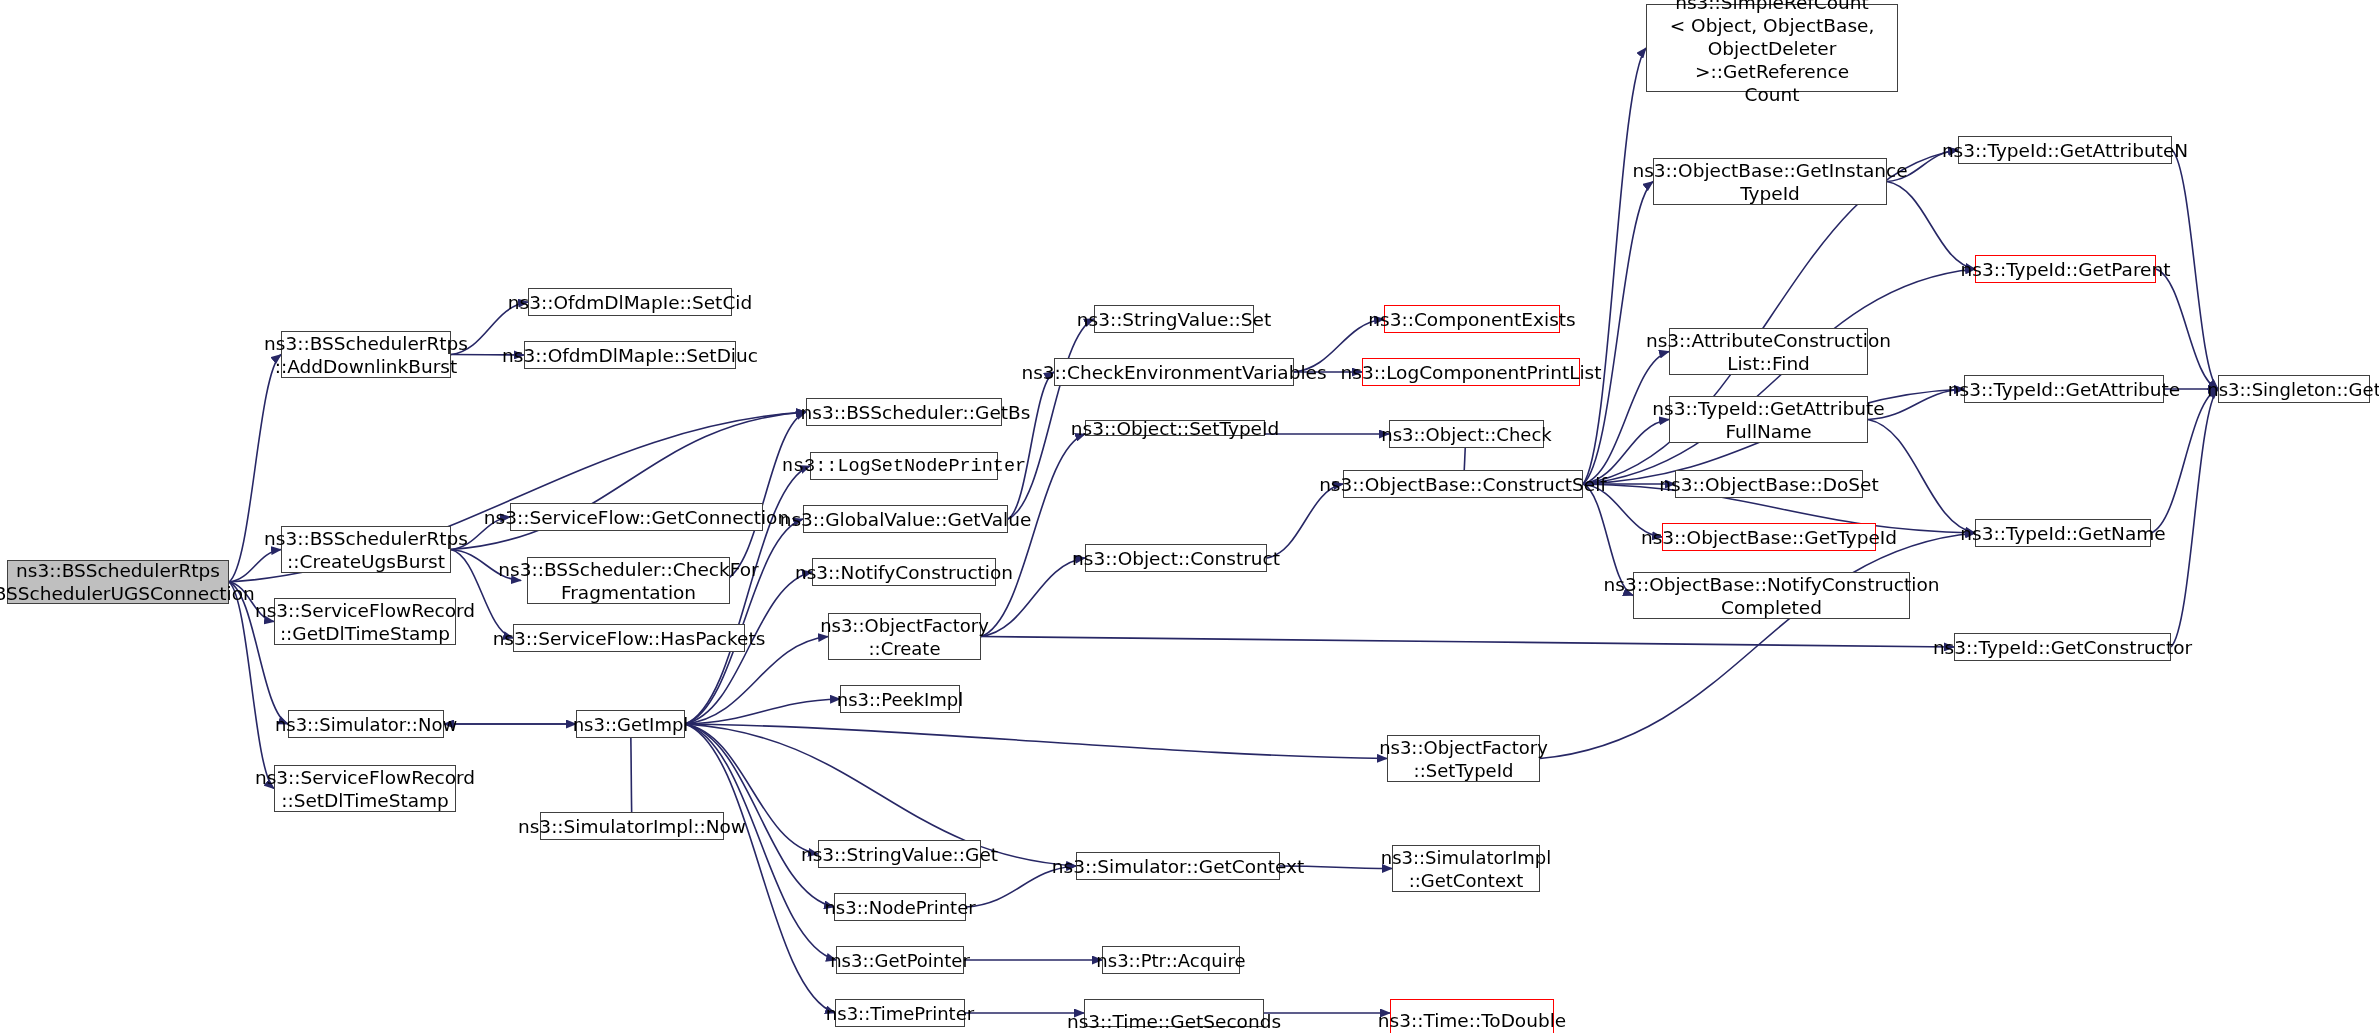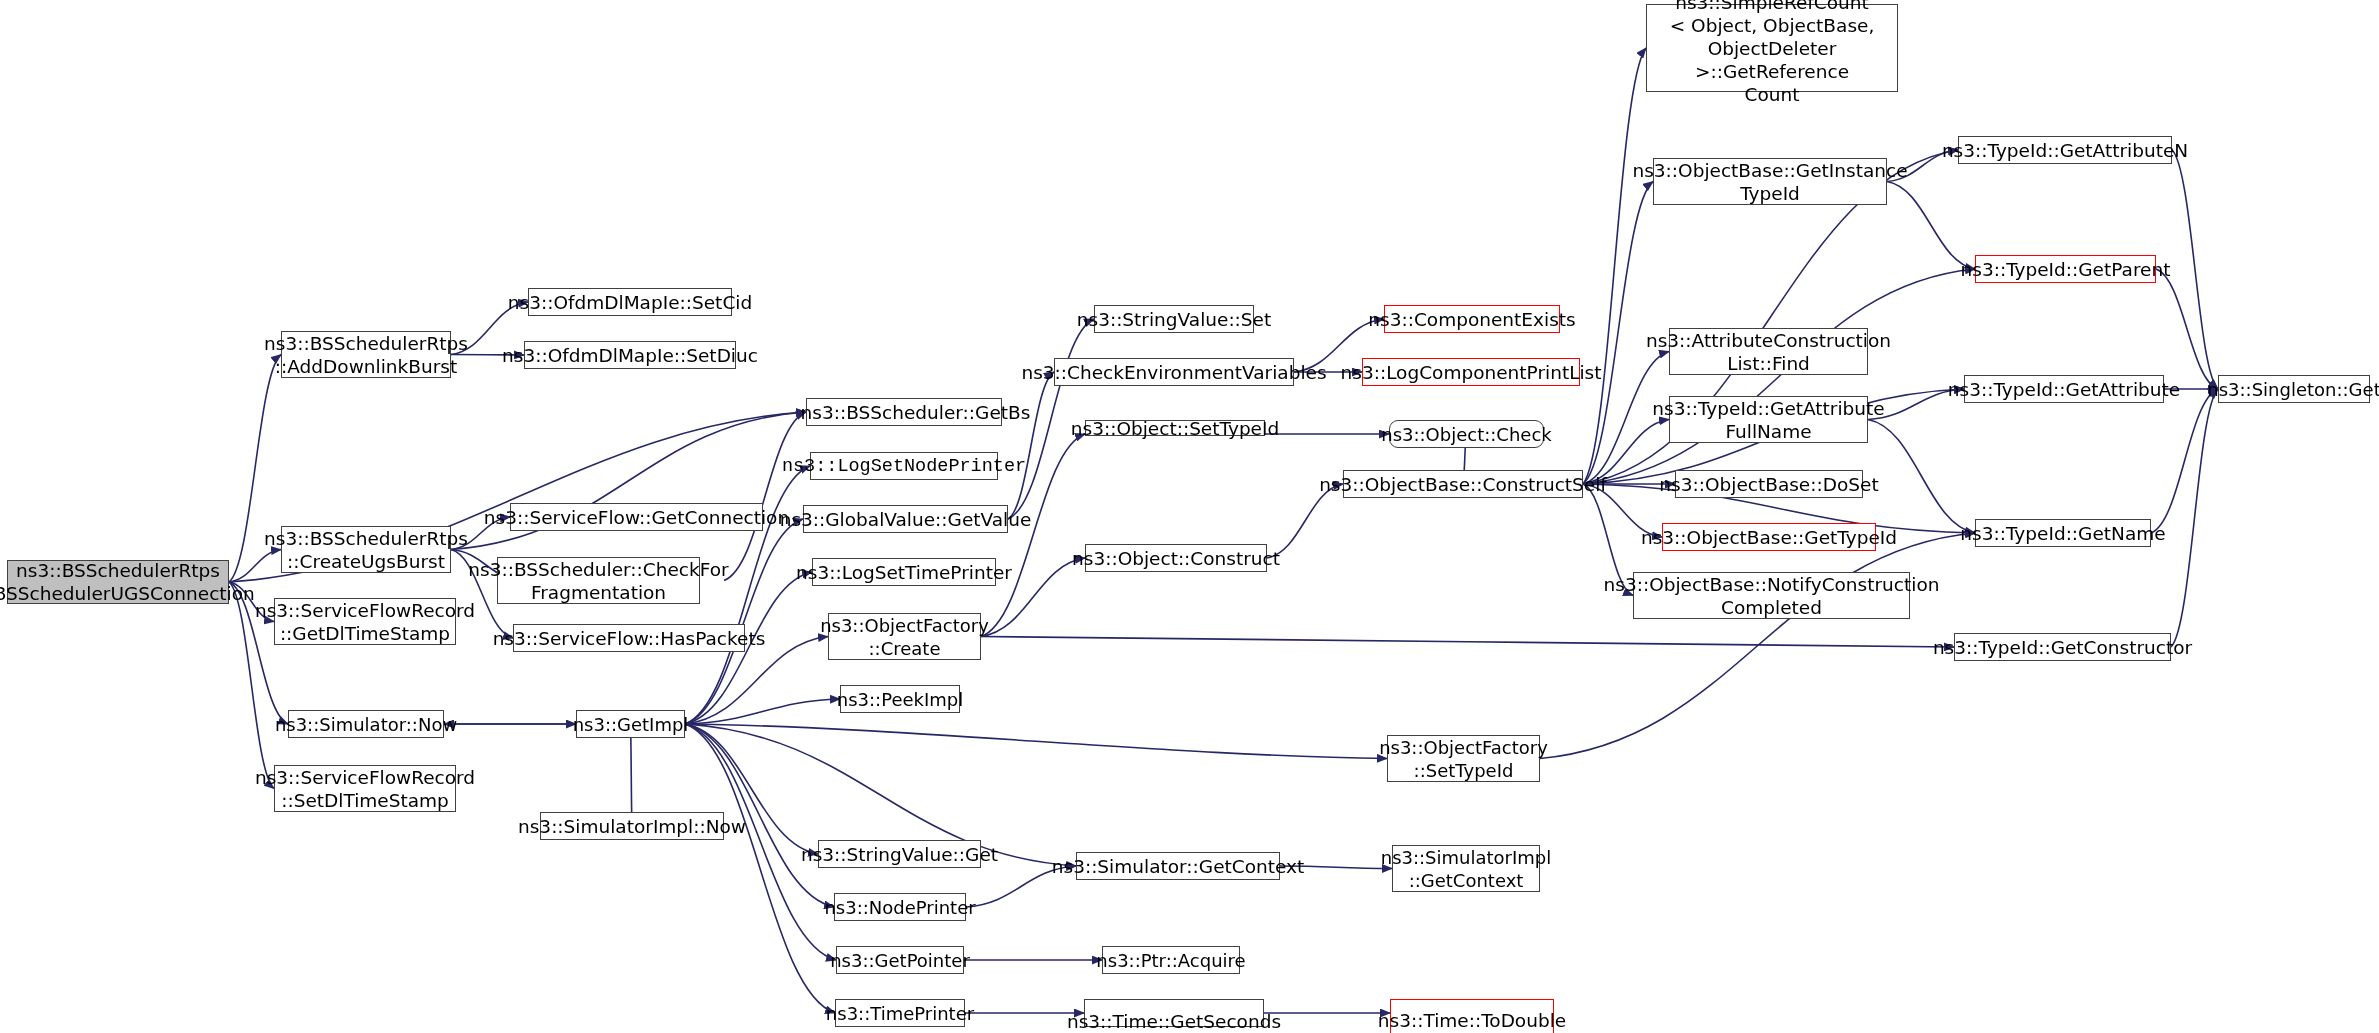--- a/index.html
+++ b/index.html
@@ -118,21 +118,21 @@
       <div class="node-box" style="left: 524px; top: 341px; width: 212px; height: 28px;">
         <div class="node-label" style="left: 0px; top: 0px; position: relative; width: 100%; height: 100%;">ns3::OfdmDlMapIe::SetDiuc</div>
       </div>
       <div class="node-box" style="left: 281px; top: 526px; width: 170px; height: 47px;">
         <div class="node-label" style="left: 0px; top: 0px; position: relative; width: 100%; height: 100%;">ns3::BSSchedulerRtps
 ::CreateUgsBurst</div>
       </div>
       <div class="node-box" style="left: 510px; top: 503px; width: 253px; height: 28px;">
         <div class="node-label" style="left: 0px; top: 0px; position: relative; width: 100%; height: 100%;">ns3::ServiceFlow::GetConnection</div>
       </div>
-      <div class="node-box" style="left: 497px; top: 557px; width: 203px; height: 47px;">
+      <div class="node-box" style="left: 527px; top: 557px; width: 203px; height: 47px;">
         <div class="node-label" style="left: 0px; top: 0px; position: relative; width: 100%; height: 100%;">ns3::BSScheduler::CheckFor
 Fragmentation</div>
       </div>
       <div class="node-box" style="left: 513px; top: 624px; width: 232px; height: 28px;">
         <div class="node-label" style="left: 0px; top: 0px; position: relative; width: 100%; height: 100%;">ns3::ServiceFlow::HasPackets</div>
       </div>
       <div class="node-box" style="left: 274px; top: 598px; width: 182px; height: 47px;">
         <div class="node-label" style="left: 0px; top: 0px; position: relative; width: 100%; height: 100%;">ns3::ServiceFlowRecord
 ::GetDlTimeStamp</div>
       </div>
@@ -152,21 +152,21 @@
       <div class="node-box" style="left: 806px; top: 398px; width: 196px; height: 28px; padding-left: 23px;">
         <div class="node-label" style="left: 0px; top: 0px; position: relative; width: 100%; height: 100%;">ns3::BSScheduler::GetBs</div>
       </div>
       <div class="node-box" style="left: 810px; top: 452px; width: 188px; height: 28px;">
         <div class="node-label" style="left: 0px; top: 0px; position: relative; width: 100%; height: 100%; font-family: Liberation Mono, monospace;">ns3::LogSetNodePrinter</div>
       </div>
       <div class="node-box" style="left: 803px; top: 505px; width: 205px; height: 28px;">
         <div class="node-label" style="left: 0px; top: 0px; position: relative; width: 100%; height: 100%;">ns3::GlobalValue::GetValue</div>
       </div>
       <div class="node-box" style="left: 812px; top: 558px; width: 184px; height: 28px;">
-        <div class="node-label" style="left: 0px; top: 0px; position: relative; width: 100%; height: 100%;">ns3::LogSetTimePrinter</div>
+        <div class="node-label" style="left: 0px; top: 0px; position: relative; width: 100%; height: 100%;">ns3::NotifyConstruction</div>
       </div>
       <div class="node-box" style="left: 828px; top: 613px; width: 153px; height: 47px;">
         <div class="node-label" style="left: 0px; top: 0px; position: relative; width: 100%; height: 100%; font-size: 18px;">ns3::ObjectFactory
 ::Create</div>
       </div>
       <div class="node-box" style="left: 840px; top: 685px; width: 120px; height: 28px;">
         <div class="node-label" style="left: 0px; top: 0px; position: relative; width: 100%; height: 100%; font-size: 18px;">ns3::PeekImpl</div>
       </div>
       <div class="node-box" style="left: 818px; top: 840px; width: 163px; height: 28px;">
         <div class="node-label" style="left: 0px; top: 0px; position: relative; width: 100%; height: 100%;">ns3::StringValue::Get</div>
@@ -188,21 +188,21 @@
       </div>
       <div class="node-box red" style="left: 1384px; top: 305px; width: 176px; height: 28px;">
         <div class="node-label" style="left: 0px; top: 0px; position: relative; width: 100%; height: 100%;">ns3::ComponentExists</div>
       </div>
       <div class="node-box red" style="left: 1362px; top: 358px; width: 218px; height: 28px;">
         <div class="node-label" style="left: 0px; top: 0px; position: relative; width: 100%; height: 100%;">ns3::LogComponentPrintList</div>
       </div>
       <div class="node-box" style="left: 1085px; top: 420px; width: 180px; height: 16px;">
         <div class="node-label" style="left: 0px; top: 0px; position: relative; width: 100%; height: 100%;">ns3::Object::SetTypeId</div>
       </div>
-      <div class="node-box" style="left: 1389px; top: 420px; width: 155px; height: 28px; border-radius: 9px;">
+      <div class="node-box" style="left: 1389px; top: 420px; width: 155px; height: 28px;">
         <div class="node-label" style="left: 0px; top: 0px; position: relative; width: 100%; height: 100%; font-size: 18px;">ns3::Object::Check</div>
       </div>
       <div class="node-box" style="left: 1085px; top: 544px; width: 182px; height: 28px;">
         <div class="node-label" style="left: 0px; top: 0px; position: relative; width: 100%; height: 100%;">ns3::Object::Construct</div>
       </div>
       <div class="node-box" style="left: 1343px; top: 470px; width: 240px; height: 28px;">
         <div class="node-label" style="left: 0px; top: 0px; position: relative; width: 100%; height: 100%;">ns3::ObjectBase::ConstructSelf</div>
       </div>
       <div class="node-box" style="left: 1387px; top: 735px; width: 153px; height: 47px;">
         <div class="node-label" style="left: 0px; top: 0px; position: relative; width: 100%; height: 100%; font-size: 18px;">ns3::ObjectFactory

